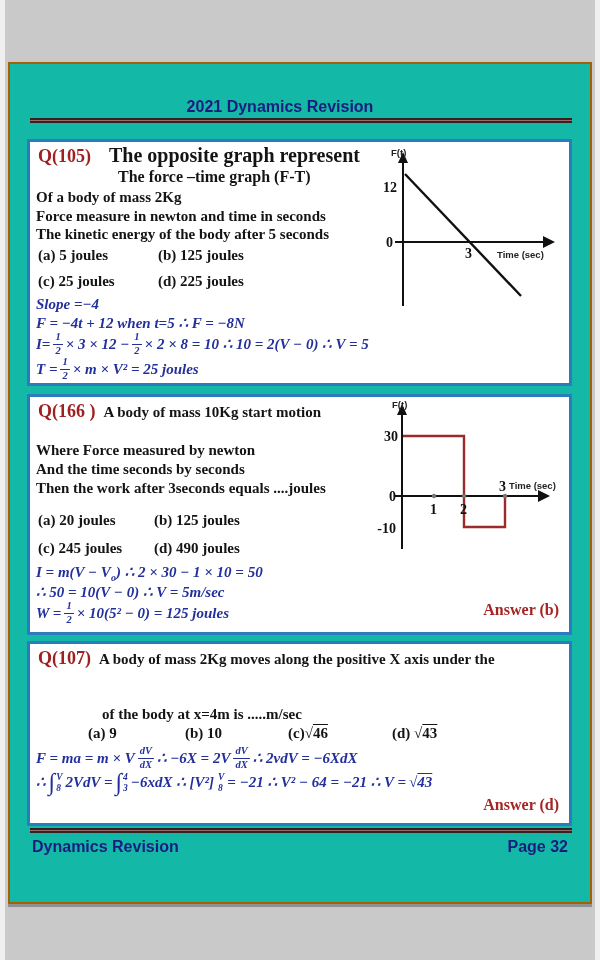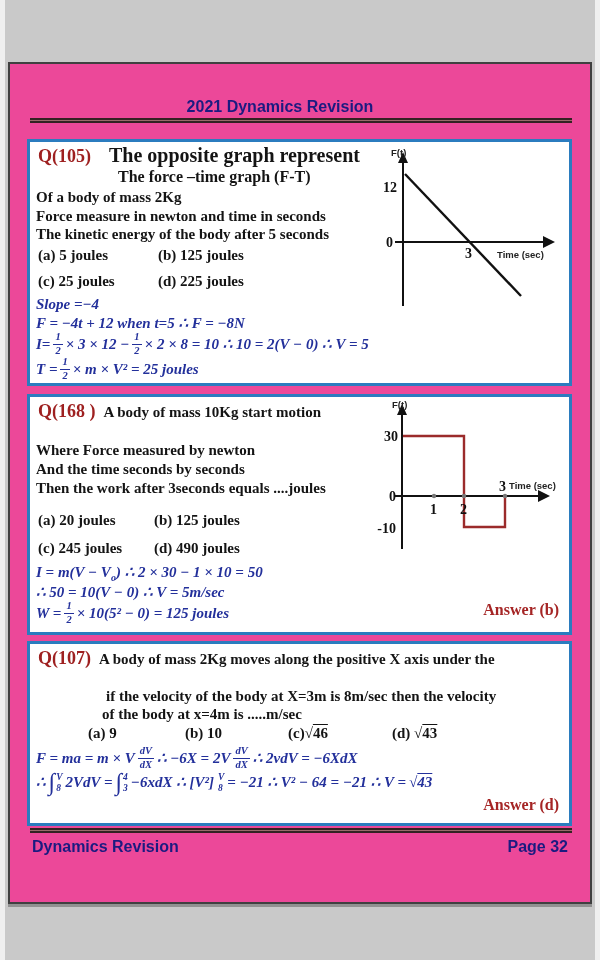--- a/index.html
+++ b/index.html
@@ -4,21 +4,21 @@
 <style>
   html,body { margin:0; padding:0; }
   body {
     width:600px; height:960px; position:relative;
     background:#c9c9c9; overflow:hidden;
     font-family:"Liberation Serif", serif;
   }
   .edge-sliver { position:absolute; top:0; width:5px; height:960px; background:#efefef; }
   .sheet {
     position:absolute; left:8px; top:62px; width:580px; height:838px;
-    background:#ec4899; border:2px solid #404040;
+    background:#14b8a6; border:2px solid #a16207;
     box-shadow:0 3px 0 rgba(0,0,0,0.28);
   }
   .title {
     position:absolute; left:120px; top:34px; width:300px; text-align:center;
     font:bold 16px "Liberation Sans", sans-serif; color:#1b1b80; white-space:nowrap;
   }
   .rule2 {
     position:absolute; left:20px; width:542px; height:1px;
     background:#996a6a; border-top:2px solid #332222; border-bottom:2px solid #332222;
   }
@@ -122,21 +122,21 @@
       <text x="30" y="9" class="glabel">F(t)</text>
       <text x="36" y="42" text-anchor="end" class="gtick">30</text>
       <text x="34" y="102" text-anchor="end" class="gtick">0</text>
       <text x="34" y="134" text-anchor="end" class="gtick">-10</text>
       <text x="68" y="115" class="gtick">1</text>
       <text x="98" y="115" class="gtick">2</text>
       <text x="137" y="92" class="gtick">3</text>
       <text x="147" y="90" class="glabel">Time (sec)</text>
     </svg>
 
-    <div class="qtext" style="top:4px; left:8px"><span class="qnum">Q(168 )</span><span style="margin-left:8px">A body of mass 10Kg start motion</span></div>
+    <div class="qtext" style="top:4px; left:8px"><span class="qnum">Q(166 )</span><span style="margin-left:8px">A body of mass 10Kg start motion</span></div>
     <div class="qtext" style="top:44px; left:6px">Where Force measured by newton</div>
     <div class="qtext" style="top:63px; left:6px">And the time seconds by seconds</div>
     <div class="qtext" style="top:82px; left:6px">Then the work after 3seconds equals ....joules</div>
 
     <div class="qtext" style="top:114px; left:8px">(a) 20 joules</div>
     <div class="qtext" style="top:114px; left:124px">(b) 125 joules</div>
     <div class="qtext" style="top:142px; left:8px">(c) 245 joules</div>
     <div class="qtext" style="top:142px; left:124px">(d) 490 joules</div>
 
     <div class="math" style="top:166px; left:6px"><span>I = m(V − V</span><sub class="msub">o</sub><span>)  ∴ 2 × 30 − 1 × 10 = 50</span></div>
@@ -147,21 +147,20 @@
           <span class="fn">1</span>
           <span class="fd">2</span>
         </span>
       <span>× 10(5² − 0) = 125 joules</span>
     </div>
     <div class="answer" style="top:204px; right:10px">Answer (b)</div>
   </div>
 
   <div class="qbox" style="top:577px; height:179px">
     <div class="qtext" style="top:4px; left:8px"><span class="qnum">Q(107)</span><span style="margin-left:8px">A body of mass 2Kg moves along the positive X axis under the</span></div>
-    <div class="qtext" style="top:43px; left:76px">if the velocity of the body at X=3m is 8m/sec then the velocity</div>
     <div class="qtext" style="top:61px; left:72px">of the  body at x=4m is .....m/sec</div>
 
     <div class="qtext" style="top:80px; left:58px">(a) 9</div>
     <div class="qtext" style="top:80px; left:155px">(b) 10</div>
     <div class="qtext" style="top:80px; left:258px"><span>(c)</span><span class="sqrt">
           <span class="rsign">√</span>
           <span class="rad">46</span>
         </span></div>
     <div class="qtext" style="top:80px; left:362px"><span>(d) </span><span class="sqrt">
           <span class="rsign">√</span>

